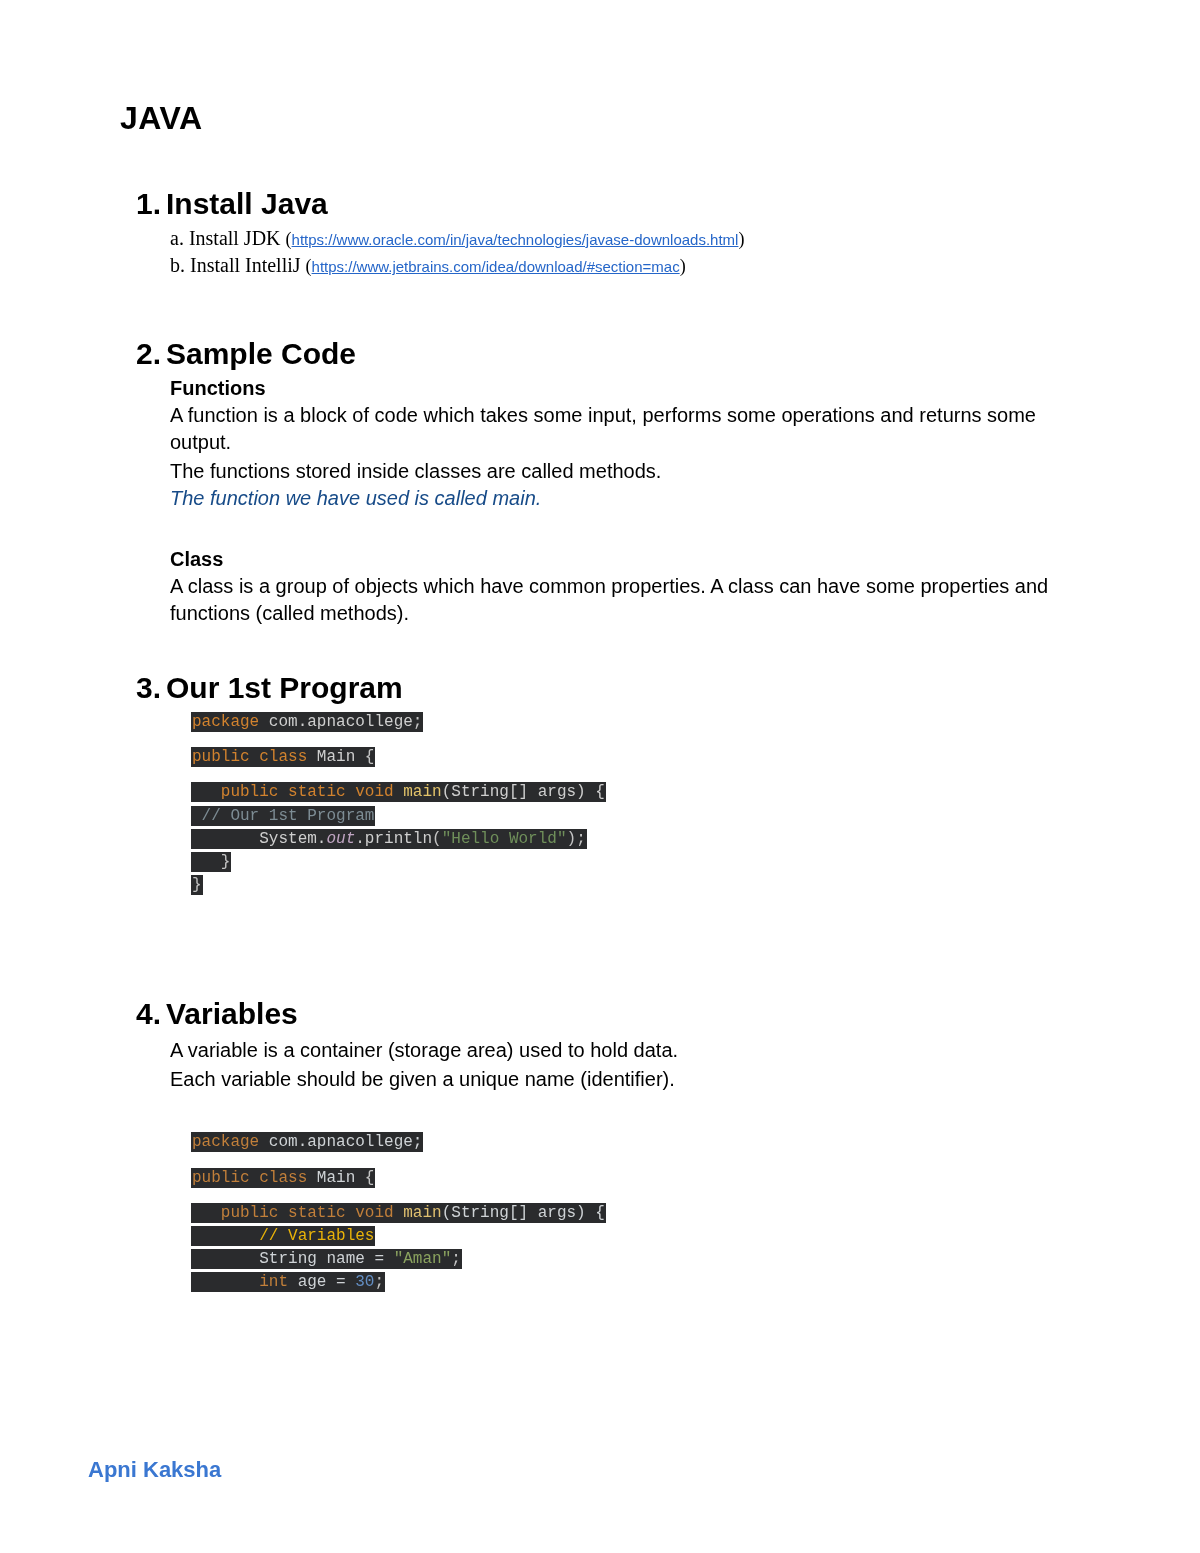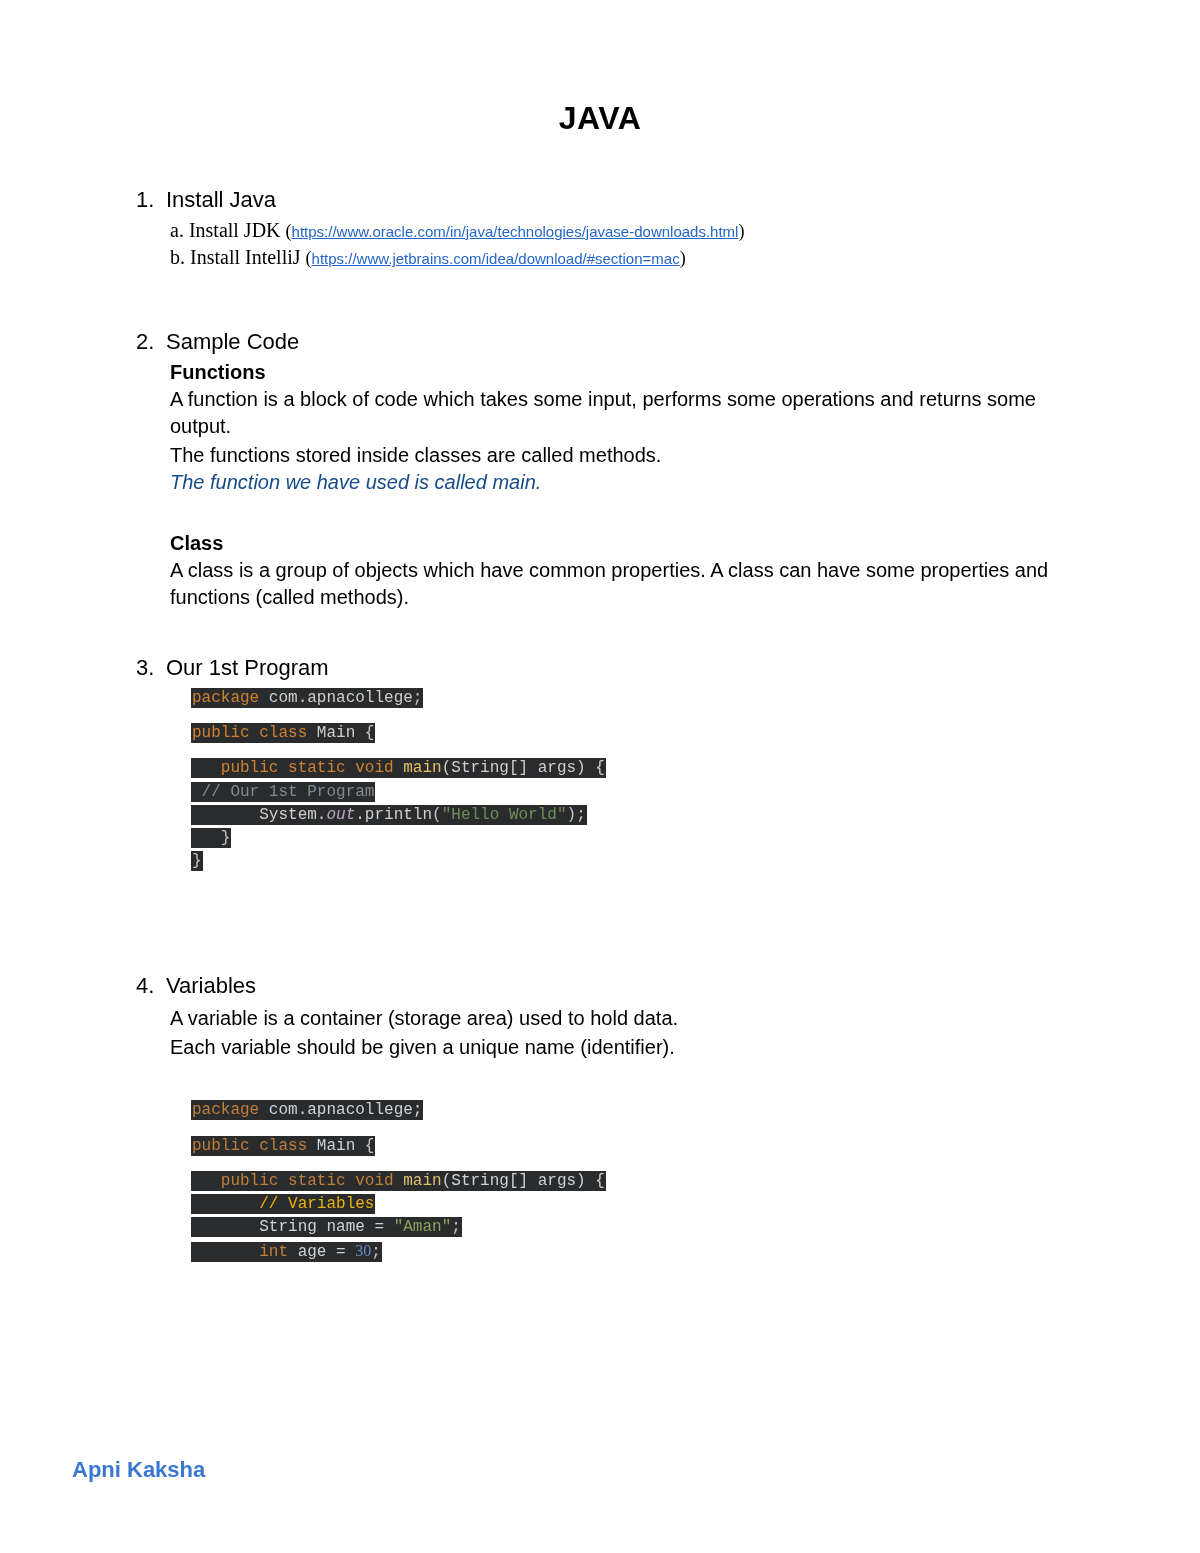--- a/index.html
+++ b/index.html
@@ -9,33 +9,32 @@
       color: #000;
       width: 1200px;
       min-height: 1553px;
       position: relative;
       padding: 0;
     }
     .page {
       padding: 100px 120px 60px 120px;
     }
     .title {
-      text-align: center;
       font-weight: 900;
       font-size: 32px;
       font-family: "Arial Black", Arial, sans-serif;
       letter-spacing: 0.5px;
       margin-bottom: 50px;
     }
     .section {
       margin-bottom: 30px;
     }
     .heading {
-      font-weight: 400;
-      font-size: 22px;
+      font-weight: 700;
+      font-size: 30px;
       font-family: "Arial Black", Arial, sans-serif;
       margin-bottom: 6px;
       margin-left: 16px;
     }
     .num { display:inline-block; width: 30px; }
     .indent { margin-left: 50px; }
     .subitem {
       font-size: 20px;
       font-family: Georgia, "Times New Roman", serif;
       margin-bottom: 4px;
@@ -87,24 +86,24 @@
     .it { font-style: italic; color: #c0a5c2; }
     .str { color: #6f8f5a; }
     .op { color: #c4c4c4; }
     .num2 { color: #7ba0d1; }
     .b2 .cline { color:#aaa; }
     .b2 .kw { color:#c17f3a; }
     .b2 .id { color:#cfd3d6; }
     .b2 .fn { color:#e0c070; }
     .b2 .cm { color:#eab308; }
     .b2 .str { color:#8ba35f; }
-    .b2 .num2 { color:#638ec3;font-family:Liberation Serif, serif; }
+    .b2 .num2 { color:#638ec3; }
     .footer {
       position: absolute;
-      left: 72px;
+      left: 88px;
       bottom: 70px;
       color: #3a77d1;
       font-weight: 900;
       font-family: "Arial Black", Arial, sans-serif;
       font-size: 22px;
     }
   </style>
 </head>
 <body>
 

